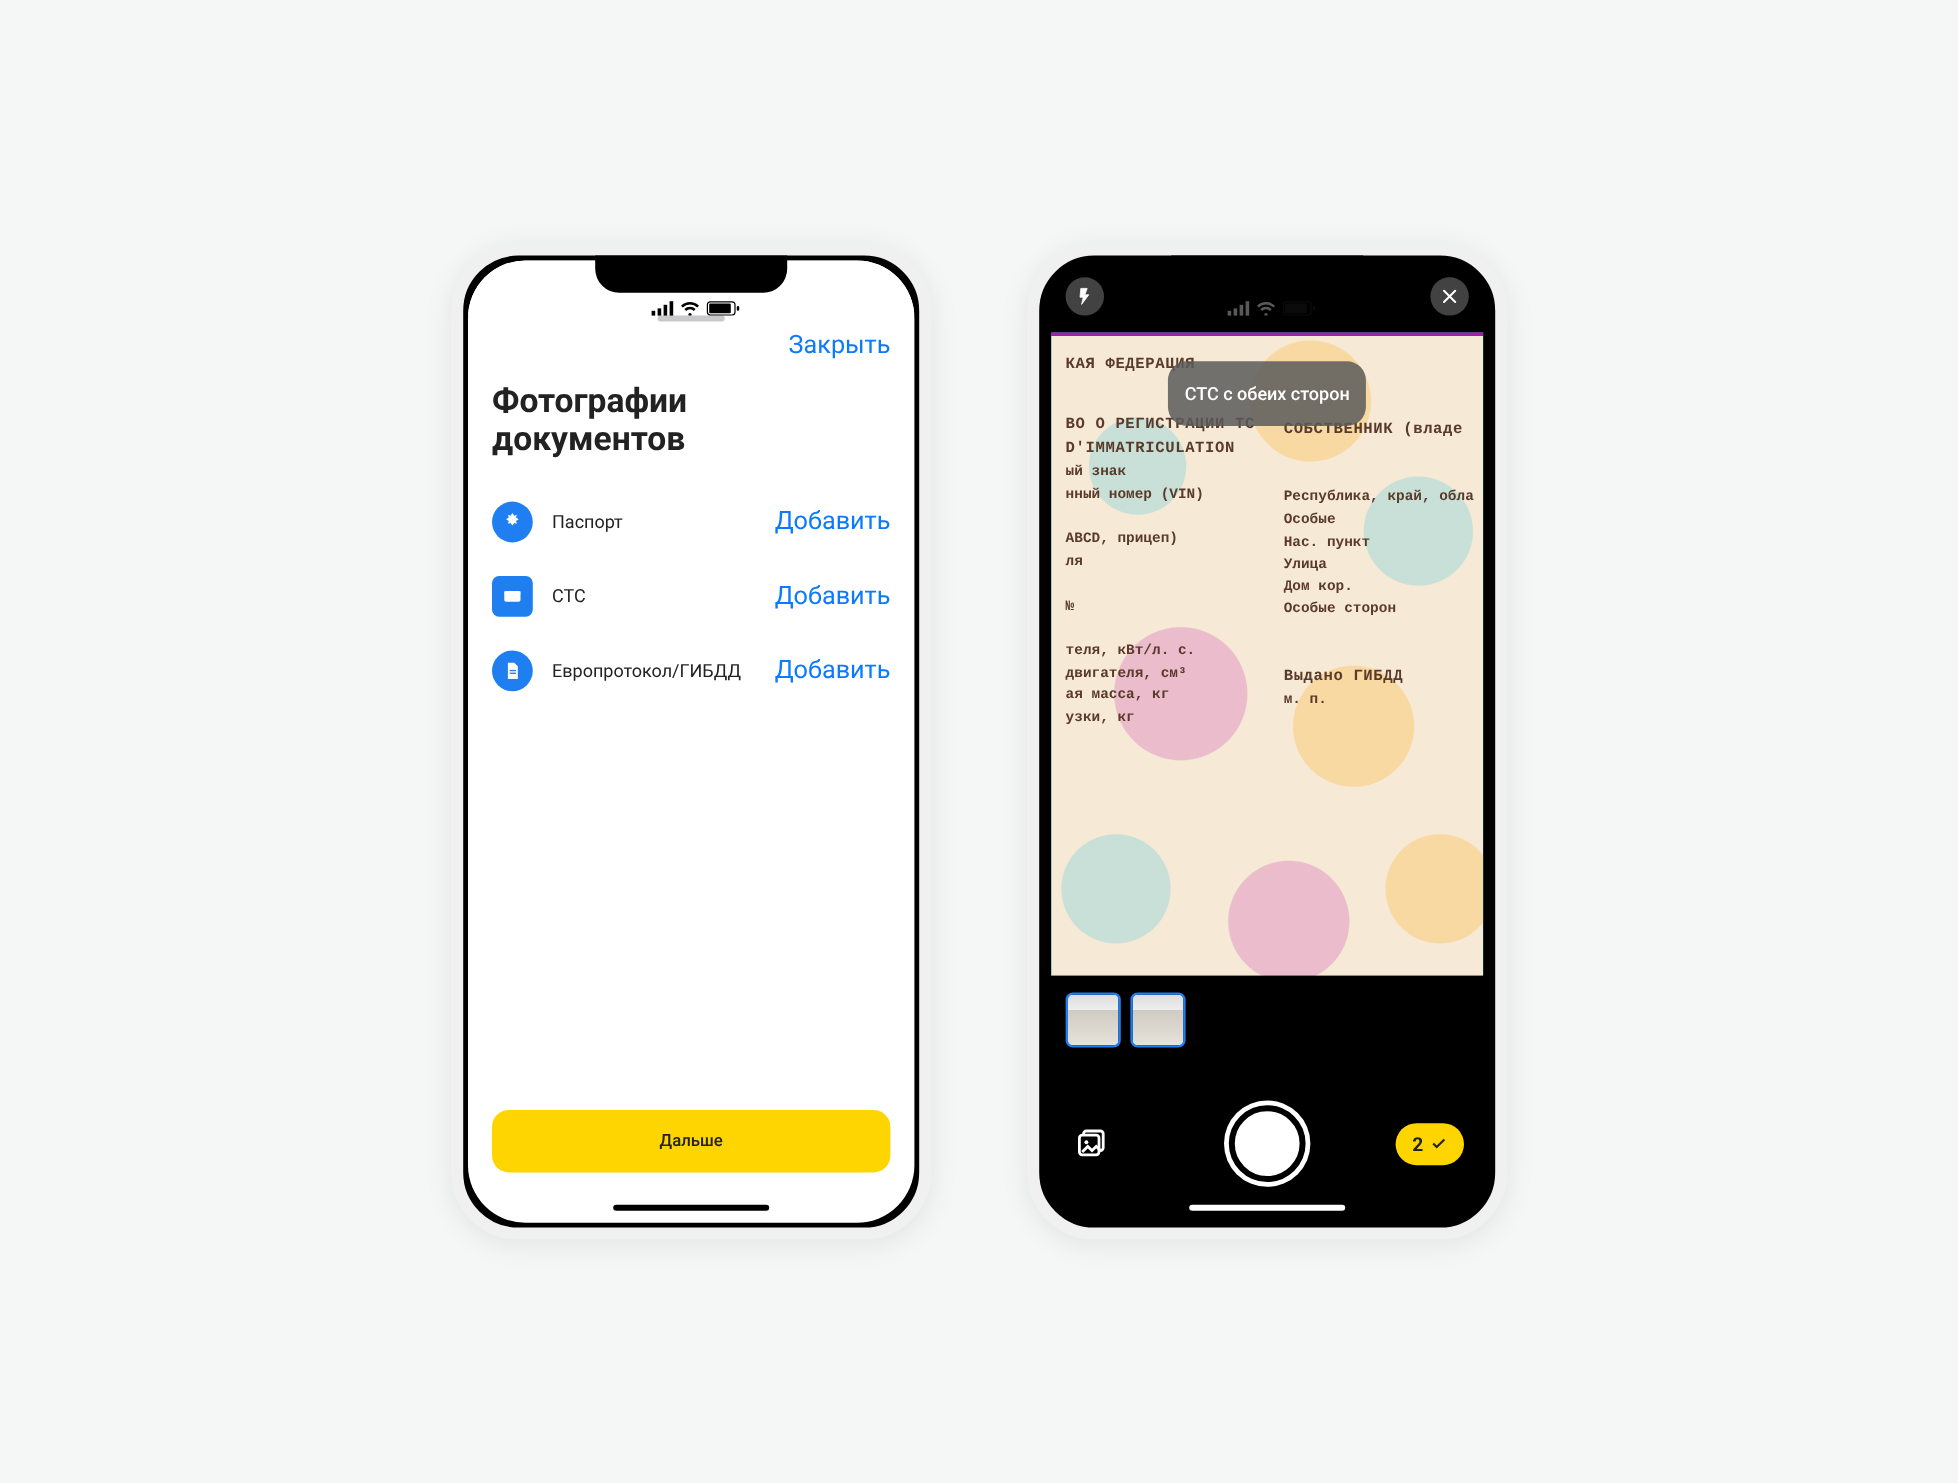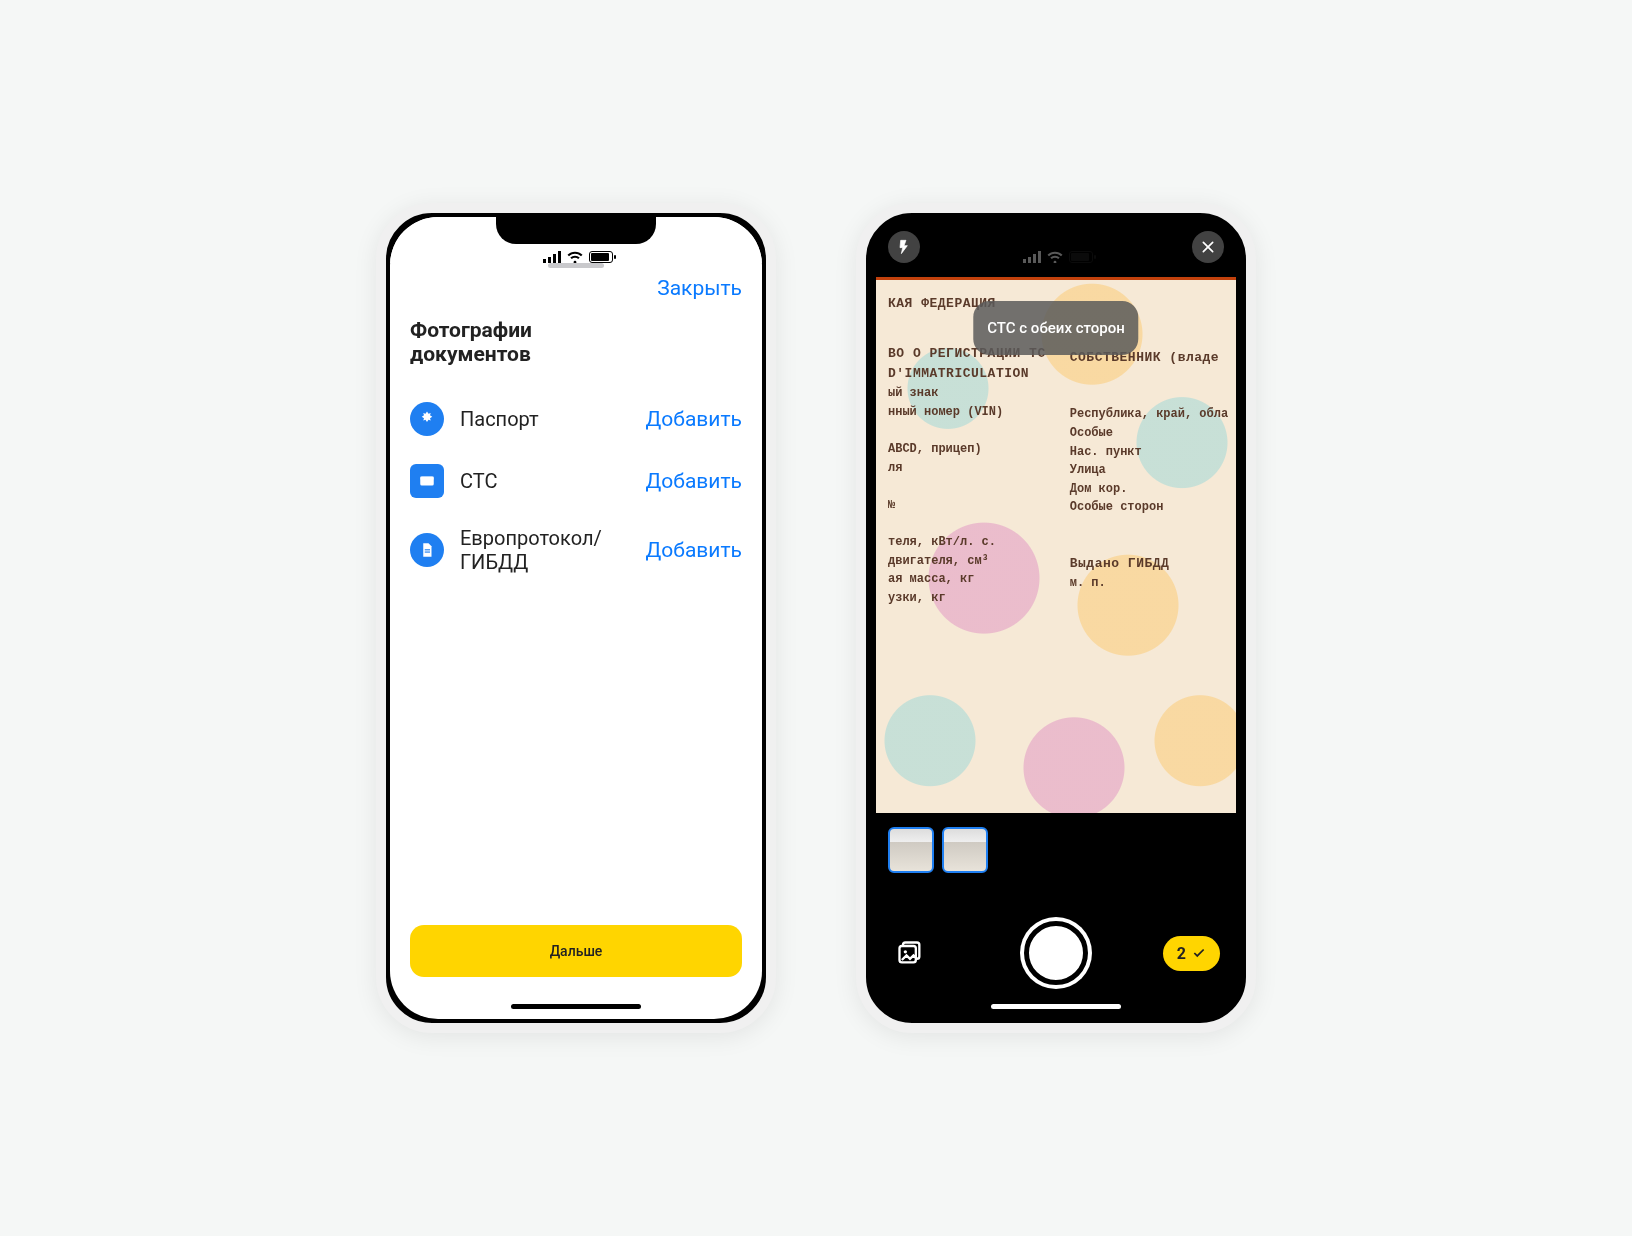--- a/index.html
+++ b/index.html
@@ -64,27 +64,27 @@
       linear-gradient(#000,#000) 15px 0/3px 12px no-repeat;
   }
   .statusbar.dark .signal-icon { filter: invert(1); }
   .batt-icon { width:24px; height:12px; border:1.5px solid currentColor; border-radius:3px; position:relative; }
   .batt-icon::after{content:"";position:absolute;right:-4px;top:3px;width:2px;height:4px;background:currentColor;border-radius:1px;}
   .batt-icon::before{content:"";position:absolute;left:1px;top:1px;bottom:1px;width:18px;background:currentColor;border-radius:1px;}
   
   .grabber { width:56px; height:5px; background:#c9c9cc; border-radius:3px; margin: 0 auto 4px; }
   .topbar { display:flex; justify-content:flex-end; padding: 4px 20px 6px; }
   .link { color:#0a7aff; font-size:21px; font-weight:400; cursor:pointer; }
-  .title { font-size:21px; font-weight:700; line-height:1.15; color:#222; padding: 12px 20px 22px; }
+  .title { font-size:28px; font-weight:700; line-height:1.15; color:#222; padding: 12px 20px 22px; }
   .doclist { padding: 0 20px; }
   .docrow { display:flex; align-items:center; gap:16px; padding:14px 0; }
   .docicon { width:34px; height:34px; border-radius:50%; background:#1f7ff1; display:flex; align-items:center; justify-content:center; flex:0 0 34px; }
   .docicon svg { width:18px; height:18px; fill:#fff; }
   .docicon.card { border-radius:6px; }
-  .doclabel { flex:1; font-size:20px; color:#222; }
+  .doclabel { flex:1; font-size:15px; color:#222; }
   .bottom-btn {
     position:absolute; left:20px; right:20px; bottom:42px;
     height:52px; border-radius:14px; background:#ffd500;
     display:flex; align-items:center; justify-content:center;
     font-size:14px; font-weight:500; color:#222; cursor:pointer;
   }
   .home-ind { position:absolute; left:50%; bottom:10px; transform:translateX(-50%);
     width:130px; height:5px; background:#000; border-radius:3px; }
   
   .cam-top {
@@ -100,21 +100,21 @@
   }
   .round-btn svg { width:16px; height:16px; fill:#fff; stroke:#fff; }
   .cap-pill {
     position:absolute; top:84px; left:50%; transform:translateX(-50%);
     background:rgba(90,90,90,.85); color:#fff;
     font-size:15px; font-weight:500; padding:18px 14px; border-radius:16px;
     z-index:6;
   }
   .viewfinder {
     position:absolute; top:60px; left:6px; right:6px; height:548px;
-    border-top:3px solid #c2410c; border-bottom:3px solid #b02020;
+    border-top:3px solid #a21caf; border-bottom:3px solid #b02020;
     background:#14b8a6;
     overflow:hidden;
   }
   .doc-bg {
     position:absolute; inset:0;
     background:
       radial-gradient(circle at 20% 20%, rgba(180,220,215,.7) 0 40px, transparent 41px),
       radial-gradient(circle at 60% 10%, rgba(250,210,140,.7) 0 50px, transparent 51px),
       radial-gradient(circle at 85% 30%, rgba(180,220,215,.7) 0 45px, transparent 46px),
       radial-gradient(circle at 30% 55%, rgba(230,170,200,.7) 0 55px, transparent 56px),

